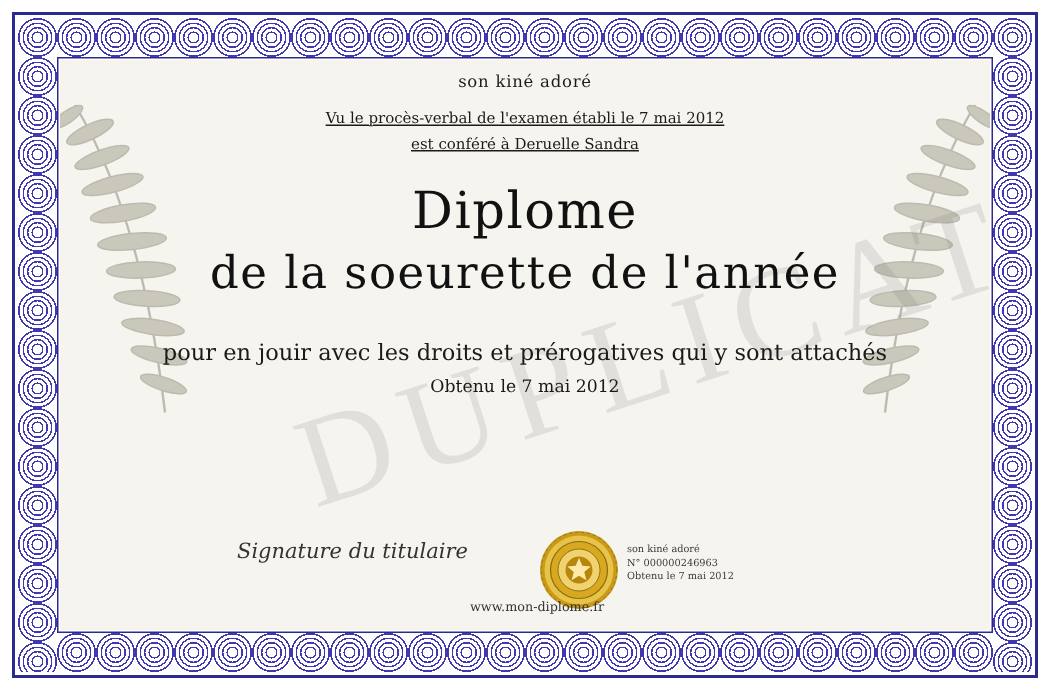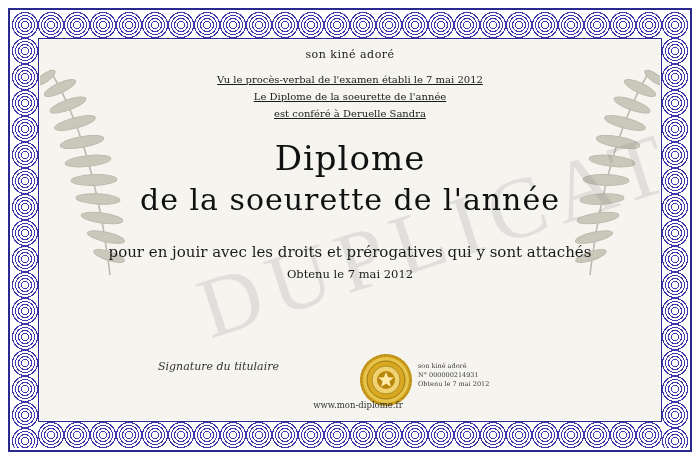--- a/index.html
+++ b/index.html
@@ -130,21 +130,21 @@
   .obtained {
     margin-top: 6px;
     font-size: 11.5px;
     font-family: "DejaVu Serif", serif;
   }
 
   .signature {
     position: absolute;
     left: 118px;
     top: 320px;
-    font-size: 11px;
+    font-size: 14px;
     color: #333;
     font-family: "DejaVu Serif", serif;
     font-style: italic;
   }
   .seal-text {
     position: absolute;
     left: 378px;
     top: 322px;
     font-size: 6.5px;
     line-height: 9px;
@@ -220,21 +220,20 @@
       </g>
     </svg>
 
     <div class="watermark">DUPLICATA</div>
 
     <div class="content">
       <div class="subject">son kiné adoré</div>
 
       <div class="preamble">
         <div>Vu le procès-verbal de l'examen établi le 7 mai 2012</div>
-        <div>Le Diplome de la soeurette de l'année</div>
         <div>est conféré à Deruelle Sandra</div>
       </div>
 
       <div class="title-block">
         <div class="title-1">Diplome</div>
         <div class="title-2">de la soeurette de l'année</div>
       </div>
 
       <div class="rights">pour en jouir avec les droits et prérogatives qui y sont attachés</div>
       <div class="obtained">Obtenu le 7 mai 2012</div>
@@ -251,19 +250,19 @@
         <circle cx="28" cy="28" r="9" fill="#b8860b"></circle>
         <path d="M28 20 l2.2 5.2 5.6 .4 -4.3 3.7 1.4 5.5 -4.9-3 -4.9 3 1.4-5.5 -4.3-3.7 5.6-.4z" fill="#ffe9a8"></path>
         <g stroke="#8a6a0c" stroke-width="0.5" fill="none">
           <circle cx="28" cy="28" r="25.2" stroke-dasharray="2 2"></circle>
         </g>
       </g>
     </svg>
 
     <div class="seal-text">
       <div>son kiné adoré</div>
-      <div>N° 000000214931</div>
+      <div>N° 000000246963</div>
       <div>Obtenu le 7 mai 2012</div>
     </div>
 
     <div class="site-url">www.mon-diplome.fr</div>
   </div>
 </div>
 
 </body></html>

